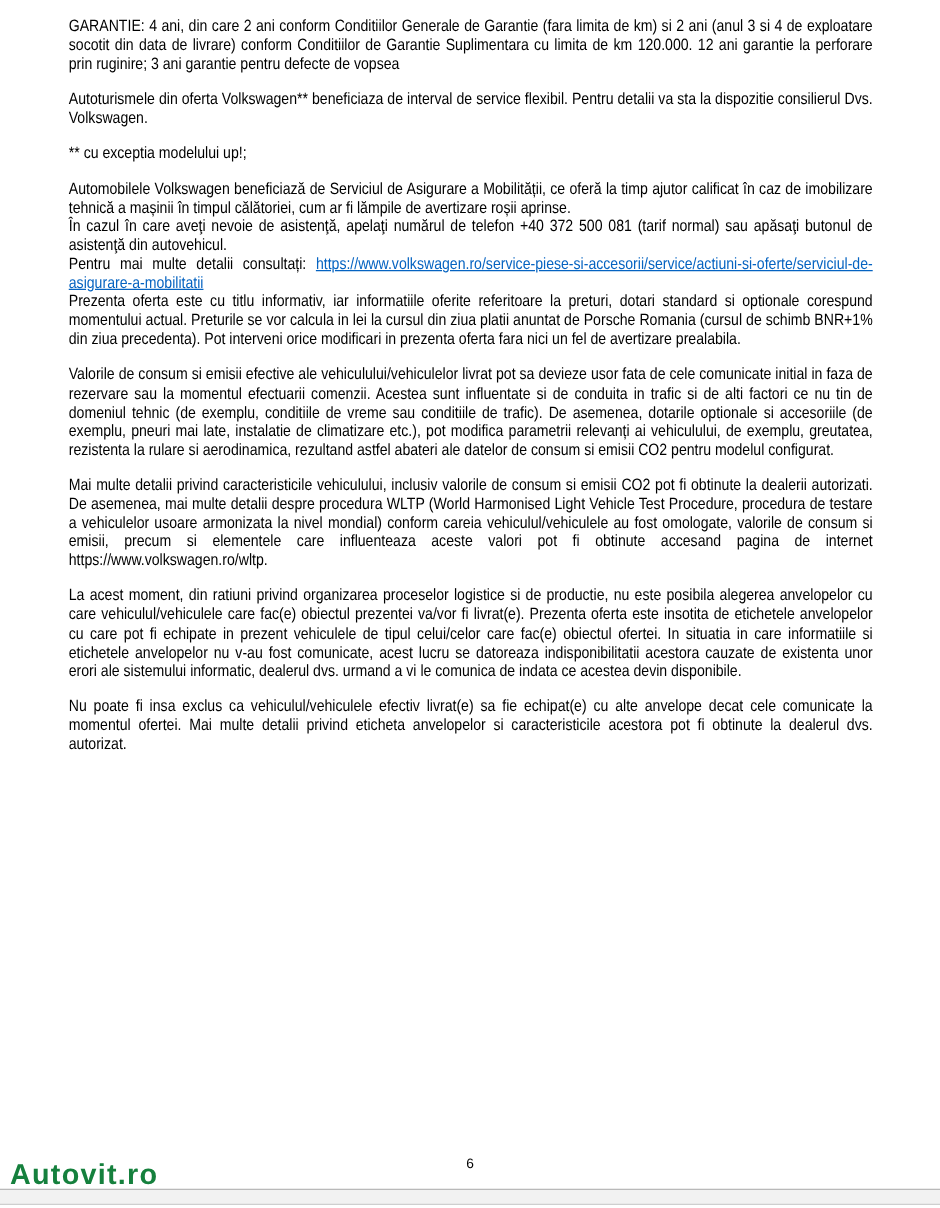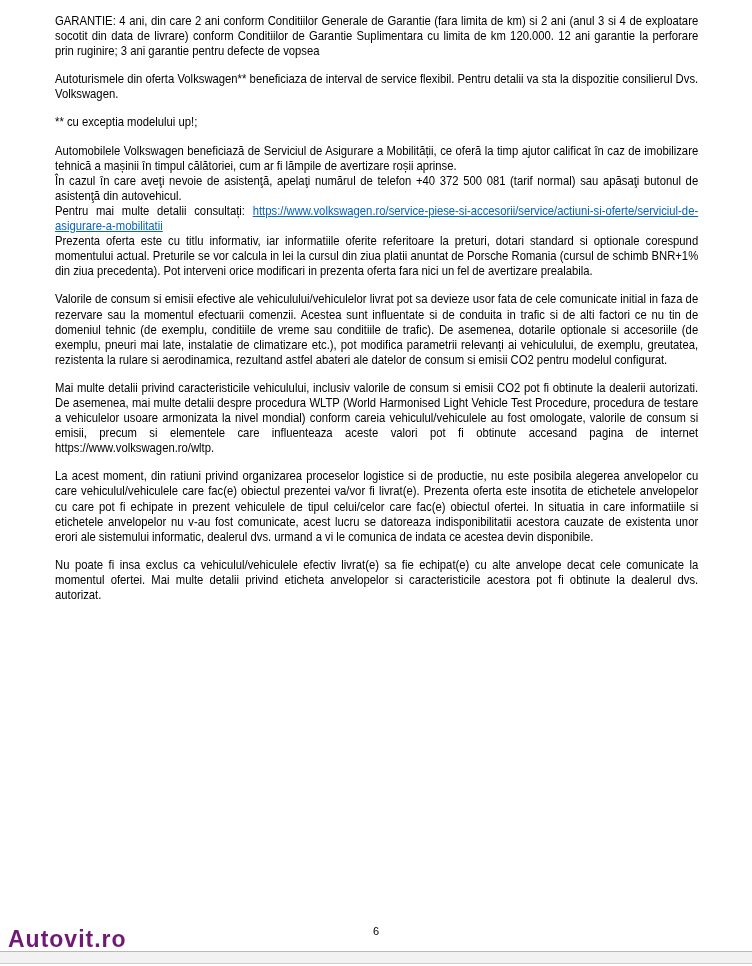--- a/index.html
+++ b/index.html
@@ -49,21 +49,21 @@
     font-size: 11px;
     color: #000000;
   }
   .watermark {
     position: absolute;
     left: 8px;
     top: 926px;
     font-size: 23px;
     font-weight: bold;
     letter-spacing: 1px;
-    color: #701a75;
+    color: #15803d;
     z-index: 2;
     user-select: none;
   }
   .footer-bar {
     position: absolute;
     left: 0;
     top: 951px;
     width: 752px;
     height: 11px;
     background: #f2f2f2;

